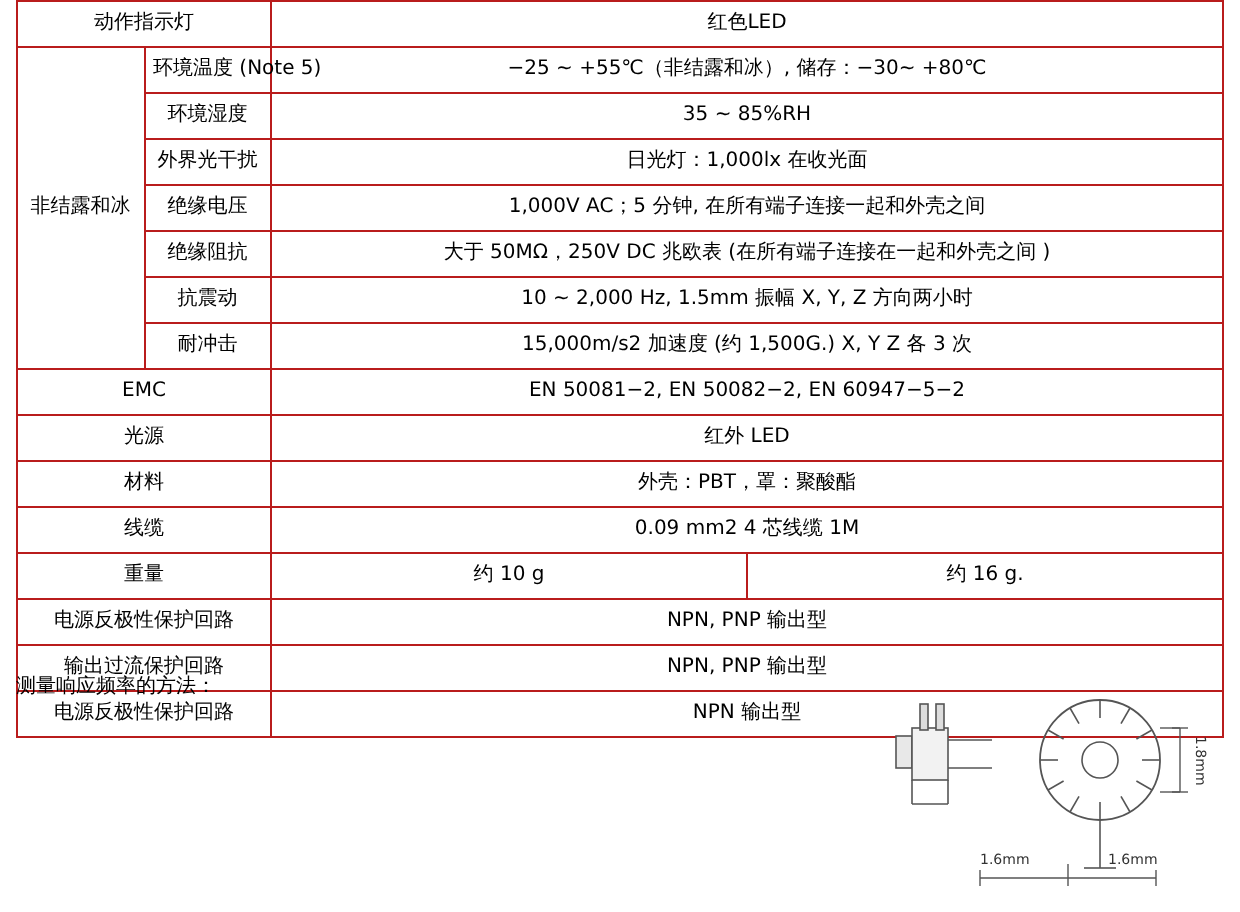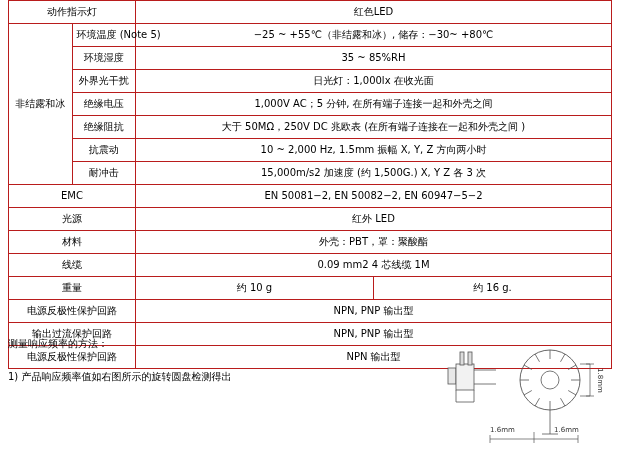--- a/index.html
+++ b/index.html
@@ -144,21 +144,20 @@
       </tr>
       <tr>
         <td class="rowlabel" colspan="2">电源反极性保护回路</td>
         <td class="val" colspan="2">NPN 输出型</td>
       </tr>
     </tbody>
   </table>
 
   <div class="notes">
     <div>测量响应频率的方法：</div>
-    <div>1) 产品响应频率值如右图所示的旋转圆盘检测得出</div>
   </div>
 
   <div class="figure">
     <svg class="fig-svg" width="186" height="104" viewBox="0 0 186 104">
 
       <g stroke="#555" fill="none" stroke-width="0.8">
         <rect x="18" y="24" width="8" height="16" fill="#e8e8e8"></rect>
         <rect x="26" y="20" width="18" height="26" fill="#f2f2f2"></rect>
         <line x1="44" y1="26" x2="66" y2="26"></line>
         <line x1="44" y1="40" x2="66" y2="40"></line>

